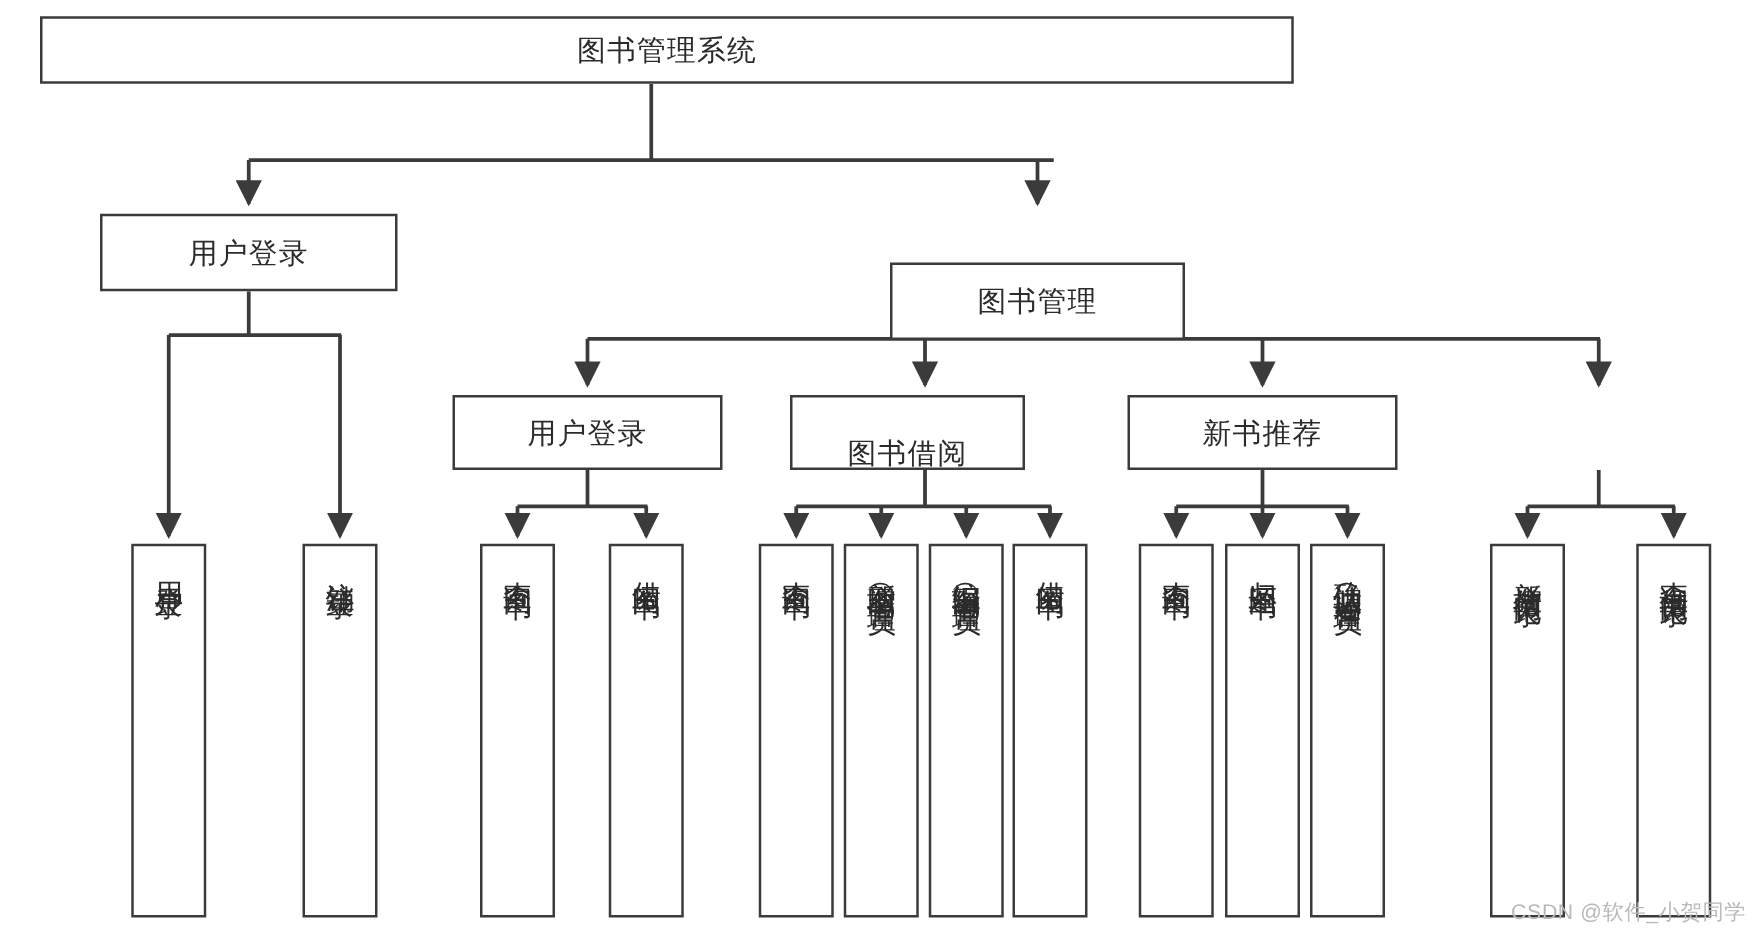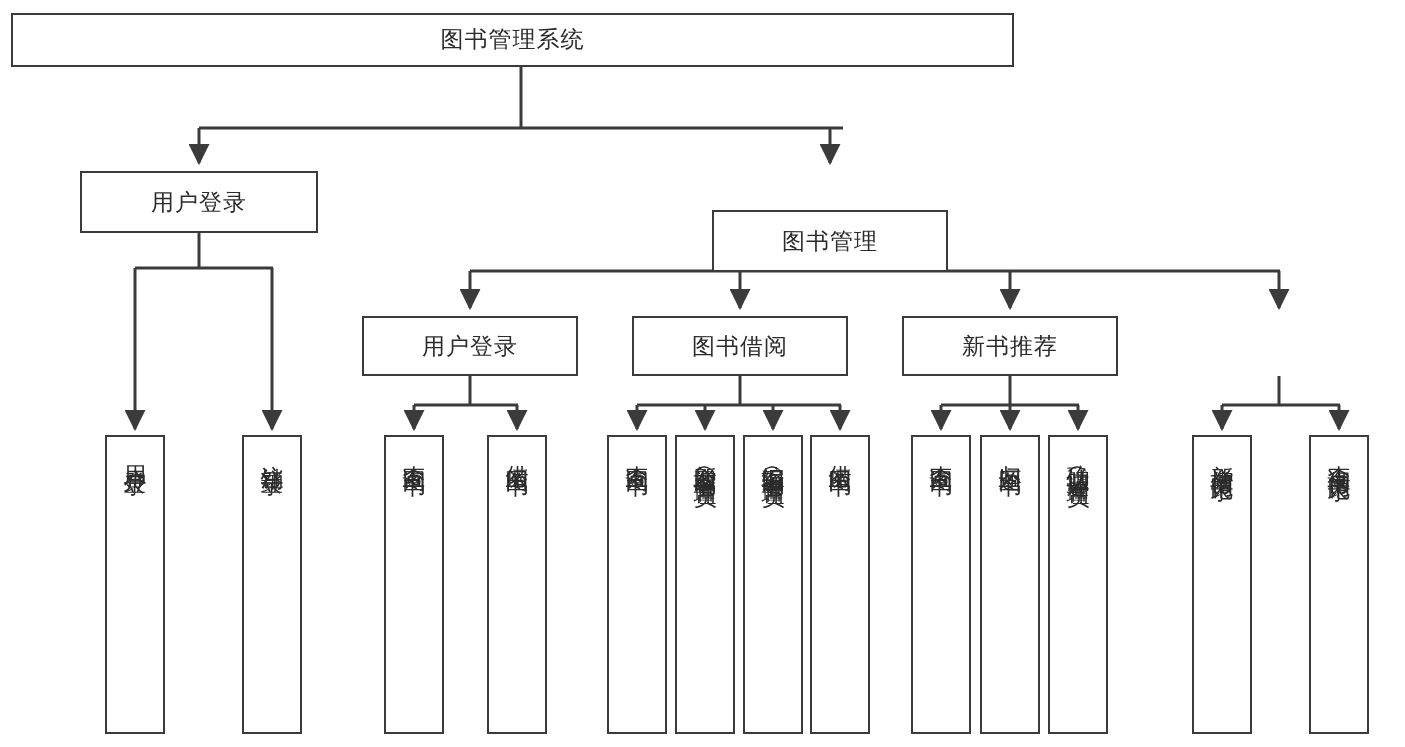--- a/index.html
+++ b/index.html
@@ -114,37 +114,37 @@
       <path d="M 1010 405 L 1010 429" marker-end="url(#arrow)"></path>
       <path d="M 1078 405 L 1078 429" marker-end="url(#arrow)"></path>
 
       <path d="M 1279 376 L 1279 405"></path>
       <path d="M 1222 405 L 1340 405"></path>
       <path d="M 1222 405 L 1222 429" marker-end="url(#arrow)"></path>
       <path d="M 1339 405 L 1339 429" marker-end="url(#arrow)"></path>
     </g>
   </svg>
 
-  <div class="node horiz" style="left:11px; top:13px; width:1003px; height:54px;font-family:Liberation Serif, serif;">
+  <div class="node horiz" style="left:32px; top:13px; width:1003px; height:54px;">
     <span class="label">图书管理系统</span>
   </div>
 
   <div class="node horiz" style="left:80px; top:171px; width:238px; height:62px;">
     <span class="label">用户登录</span>
   </div>
 
   <div class="node horiz" style="left:712px; top:171px; width:236px; height:62px;margin-top:39px;">
     <span class="label">图书管理</span>
   </div>
 
   <div class="node horiz" style="left:362px; top:316px; width:216px; height:60px;">
     <span class="label">用户登录</span>
   </div>
 
-  <div class="node horiz" style="left:632px; top:316px; width:216px; height:60px;">
+  <div class="node horiz" style="left:632px; top:316px; width:188px; height:60px;align-items:flex-end;">
     <span class="label">图书借阅</span>
   </div>
 
   <div class="node horiz" style="left:902px; top:316px; width:216px; height:60px;">
     <span class="label">新书推荐</span>
   </div>
 
 
   <div class="node vert" style="left:105px; top:435px; width:60px; height:299px;">
     <span class="label">用户登录</span>
@@ -191,14 +191,15 @@
   </div>
 
   <div class="node vert" style="left:1192px; top:435px; width:60px; height:299px;">
     <span class="label">新增借阅记录</span>
   </div>
 
   <div class="node vert" style="left:1309px; top:435px; width:60px; height:299px;">
     <span class="label">查询借阅记录</span>
   </div>
 
+  <div id="watermark">CSDN @软件_小贺同学</div>
 
 </div>
 
 </body></html>

